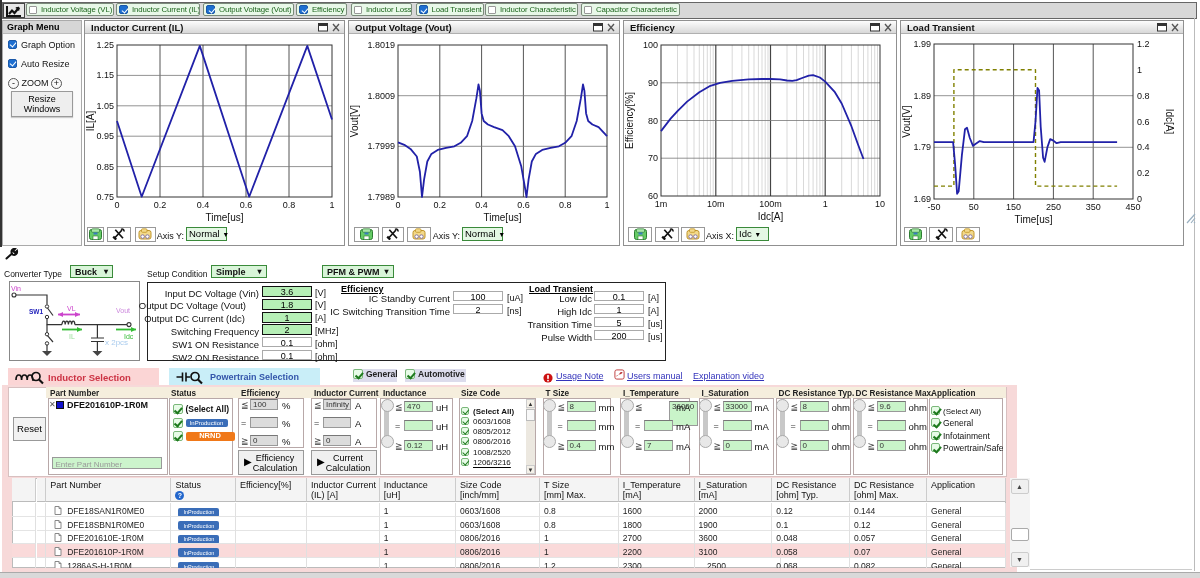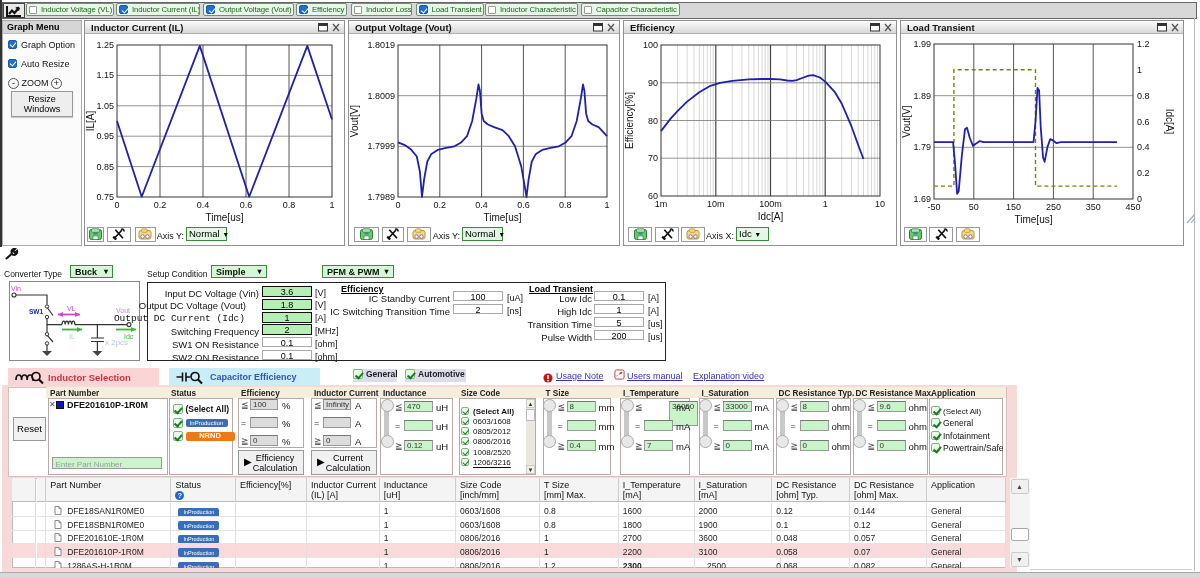--- a/index.html
+++ b/index.html
@@ -370,21 +370,21 @@
 <path d="M82.4 69 L92.4 69 L87.4 74 Z" fill="#444"></path>
 <text x="95" y="63" font-size="8" fill="#aaccee">x 2pcs</text>
 </svg></div>
 <div class="abs" id="cfgbox"></div>
 <div class="abs cfglabel" style="left:119px;top:287.5px;width:140px;">Input DC Voltage (Vin)</div>
 <div class="abs cfginp ginp" style="left:262px;top:286px;width:50px;">3.6</div>
 <div class="abs cfgunit" style="left:315px;top:287.5px;">[V]</div>
 <div class="abs cfglabel" style="left:106px;top:300.3px;width:140px;">Output DC Voltage (Vout)</div>
 <div class="abs cfginp ginp" style="left:262px;top:298.8px;width:50px;">1.8</div>
 <div class="abs cfgunit" style="left:315px;top:300.3px;">[V]</div>
-<div class="abs cfglabel" style="left:105px;top:313.1px;width:140px;font-family:Liberation Mono, monospace;">Output DC Current (Idc)</div>
+<div class="abs cfglabel" style="left:105px;top:313.1px;width:140px;">Output DC Current (Idc)</div>
 <div class="abs cfginp ginp" style="left:262px;top:311.6px;width:50px;">1</div>
 <div class="abs cfgunit" style="left:315px;top:313.1px;">[A]</div>
 <div class="abs cfglabel" style="left:119px;top:325.9px;width:140px;">Switching Frequency</div>
 <div class="abs cfginp ginp" style="left:262px;top:324.4px;width:50px;">2</div>
 <div class="abs cfgunit" style="left:315px;top:325.9px;">[MHz]</div>
 <div class="abs cfglabel" style="left:119px;top:338.7px;width:140px;">SW1 ON Resistance</div>
 <div class="abs cfginp winp" style="left:262px;top:337.2px;width:50px;">0.1</div>
 <div class="abs cfgunit" style="left:315px;top:338.7px;">[ohm]</div>
 <div class="abs cfglabel" style="left:119px;top:351.5px;width:140px;">SW2 ON Resistance</div>
 <div class="abs cfginp winp" style="left:262px;top:350px;width:50px;">0.1</div>
@@ -416,21 +416,21 @@
       <path d="M1 10 q0 -5 2.8 -5 q2.8 0 2.8 5 q0 -5 2.8 -5 q2.8 0 2.8 5 q0 -5 2.8 -5 q2.8 0 2.8 5 l1.5 0" stroke="#111" stroke-width="1.7" fill="none"></path>
       <circle cx="21" cy="6.5" r="4" fill="none" stroke="#111" stroke-width="1.7"></circle>
       <line x1="24" y1="9.5" x2="28" y2="13.5" stroke="#111" stroke-width="2.2"></line>
     </svg>
 <div class="abs" style="left:48px;top:372px;font-size:9.5px;font-weight:bold;color:#cc3344;">Inductor Selection</div>
 <svg class="abs" style="left:176px;top:370px;" width="30" height="15" viewBox="0 0 30 15">
       <path d="M0.5 7 L6.5 7 M6.5 2.5 L6.5 11.5 M10 2.5 L10 11.5 M10 7 L14 7" stroke="#111" stroke-width="1.6"></path>
       <circle cx="19" cy="6.5" r="4" fill="none" stroke="#111" stroke-width="1.7"></circle>
       <line x1="22" y1="9.5" x2="26" y2="13.5" stroke="#111" stroke-width="2.2"></line>
     </svg>
-<div class="abs" style="left:210px;top:372px;font-size:9px;font-weight:bold;color:#3355aa;">Capacitor Efficiency</div>
+<div class="abs" style="left:210px;top:372px;font-size:9px;font-weight:bold;color:#3355aa;">Powertrain Selection</div>
 <div class="abs" style="left:353px;top:369px;width:44px;height:13px;background:#dcdcec;font-size:8.5px;font-weight:bold;color:#222;white-space:nowrap;"><span class="gcheck" style="vertical-align:-2px;margin-right:3px;"></span>General</div>
 <div class="abs" style="left:405px;top:369px;width:61px;height:13px;background:#dcdcec;font-size:8.5px;font-weight:bold;color:#222;white-space:nowrap;"><span class="gcheck" style="vertical-align:-2px;margin-right:3px;"></span>Automotive</div>
 <div class="abs" style="left:543px;top:369px;"><svg width="10" height="10" viewBox="0 0 12 12">
         <circle cx="6" cy="6" r="5.5" fill="#cc1111"></circle>
         <rect x="5" y="2.5" width="2" height="4.5" fill="#fff"></rect>
         <rect x="5" y="8.2" width="2" height="1.8" fill="#fff"></rect>
       </svg></div>
 <div class="abs" style="left:556px;top:371px;font-size:9px;color:#3333bb;text-decoration:underline;">Usage Note</div>
 <svg class="abs" style="left:614px;top:369px;" width="11" height="11" viewBox="0 0 12 12">
       <path d="M1 3 q0-2 2-2 l6 0 q2 0 2 2 l0 6 q0 2 -2 2 l-6 0 q-2 0 -2-2 Z" fill="#fff" stroke="#bb3333" stroke-width="1"></path>
@@ -666,21 +666,21 @@
 <div class="abs td" style="left:46.2px;top:557.4999999999999px;width:125.2px;"><svg width="8" height="9" viewBox="0 0 8 9" style="margin:0 5px 0 4px;vertical-align:-1px;">
         <path d="M1 0.5 h4 l2 2 v6 h-6 Z" fill="#fff" stroke="#888"></path>
         <path d="M5 0.5 v2 h2" fill="none" stroke="#888"></path>
       </svg>1286AS-H-1R0M</div>
 <div class="abs td" style="left:171.4px;top:557.4999999999999px;width:64.6px;"><span class="badge" style="font-size:5.5px;padding:1.5px 5px;margin-left:3px;">InProduction</span></div>
 <div class="abs td" style="left:236px;top:557.4999999999999px;width:71.10000000000002px;"></div>
 <div class="abs td" style="left:307.1px;top:557.4999999999999px;width:72.69999999999999px;"></div>
 <div class="abs td" style="left:379.8px;top:557.4999999999999px;width:76.19999999999999px;">1</div>
 <div class="abs td" style="left:456px;top:557.4999999999999px;width:84px;">0806/2016</div>
 <div class="abs td" style="left:540px;top:557.4999999999999px;width:78.79999999999995px;">1.2</div>
-<div class="abs td" style="left:618.8px;top:557.4999999999999px;width:75.80000000000007px;font-weight:bold;">2300</div>
+<div class="abs td" style="left:618.8px;top:557.4999999999999px;width:75.80000000000007px;">2300</div>
 <div class="abs td" style="left:703px;top:557.4999999999999px;width:77.69999999999993px;">2500</div>
 <div class="abs td" style="left:772.3px;top:557.4999999999999px;width:77.70000000000005px;">0.068</div>
 <div class="abs td" style="left:850px;top:557.4999999999999px;width:77.10000000000002px;">0.082</div>
 <div class="abs td" style="left:927.1px;top:557.4999999999999px;width:78.69999999999993px;">General</div>
 <div class="abs" style="left:1010px;top:478.4px;width:20px;height:89px;background:#f4f4f4;"></div>
 <div class="abs" style="left:1010.5px;top:479px;width:18px;height:15px;background:#f0f0f0;border:1px solid #ccc;border-radius:2px;font-size:7px;text-align:center;line-height:14px;color:#444;">▲</div>
 <div class="abs" style="left:1010.5px;top:528px;width:18px;height:13px;background:#fff;border:1px solid #aaa;border-radius:2px;"></div>
 <div class="abs" style="left:1010.5px;top:552px;width:18px;height:15px;background:#f0f0f0;border:1px solid #ccc;border-radius:2px;font-size:7px;text-align:center;line-height:14px;color:#444;">▼</div>
 <div class="abs" style="left:2px;top:568.4px;width:1015px;height:4px;background:#f7d9d9;"></div>
 <div class="abs" style="left:0px;top:572px;width:1200px;height:6px;background:#d9d9d9;border-top:1px solid #aaa;"></div>

